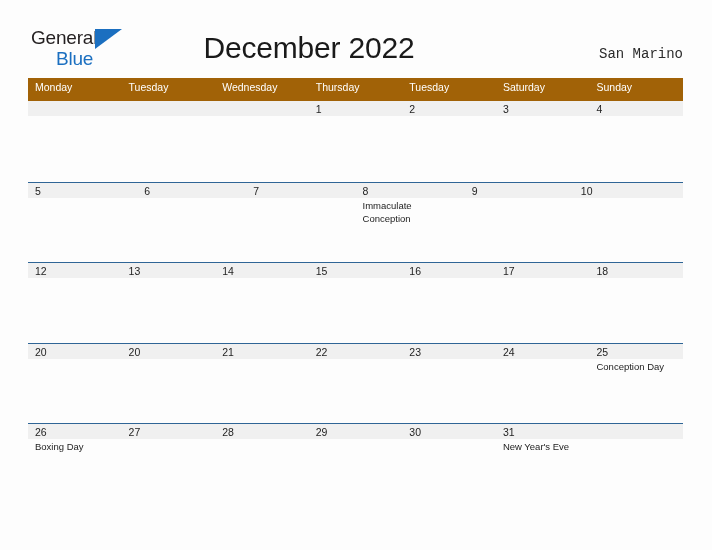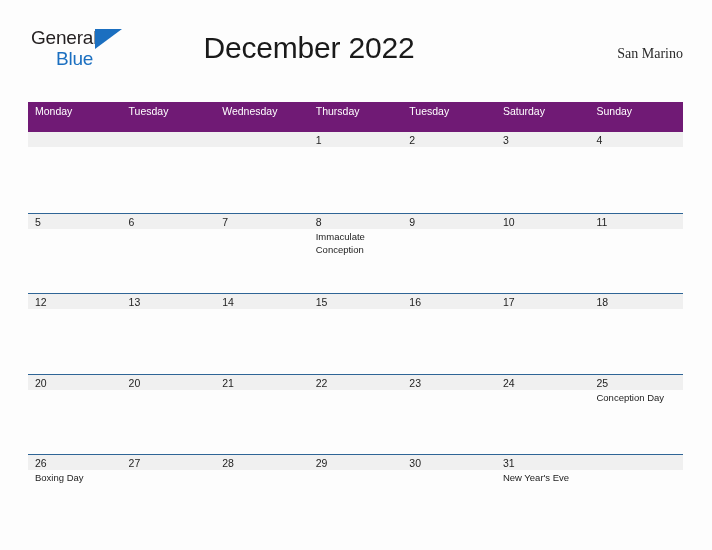--- a/index.html
+++ b/index.html
@@ -82,38 +82,37 @@
     letter-spacing: -0.2px;
     font-family: "Liberation Sans", sans-serif;
   }
 
   .location {
     position: absolute;
     right: 29px;
     top: 46px;
     font-size: 14px;
     color: #2b2b2b;
-    font-family: Liberation Serif, serif;
+    font-family: Liberation Mono, monospace;
     margin-left: 8px;
   }
 
   
   .calendar {
     position: absolute;
     left: 28px;
     top: 78px;
     width: 655px;
   }
 
   .weekday-row {
     display: flex;
     width: 655px;
-    height: 30px;
-    background: #701a75;
-    margin-top: 24px;
+    height: 23px;
+    background: #a16207;
   }
   .weekday {
     flex: 1 1 0;
     color: #ffffff;
     font-size: 10.5px;
     line-height: 19px;
     padding-left: 7px;
     box-sizing: border-box;
     white-space: nowrap;
     font-family: "Liberation Sans", sans-serif;
@@ -248,24 +247,20 @@
             </div>
           </div>
           <div class="day-cell">
             <div class="day-band"></div>
             <div class="day-number">9</div>
           </div>
           <div class="day-cell">
             <div class="day-band"></div>
             <div class="day-number">10</div>
           </div>
-          <div class="day-cell">
-            <div class="day-band"></div>
-            <div class="day-number">11</div>
-          </div>
         </div>
         <div class="week-row">
           <div class="day-cell">
             <div class="day-band"></div>
             <div class="day-number">12</div>
           </div>
           <div class="day-cell">
             <div class="day-band"></div>
             <div class="day-number">13</div>
           </div>

